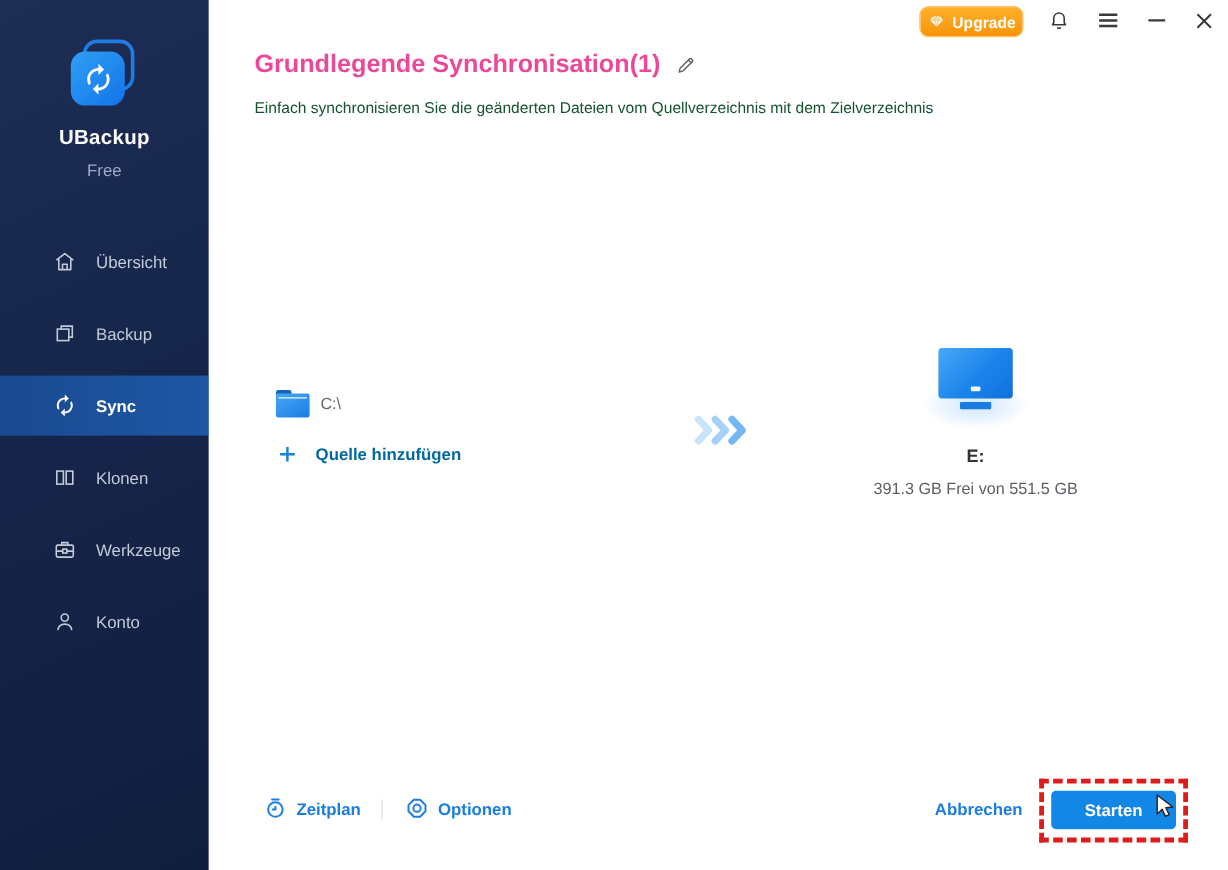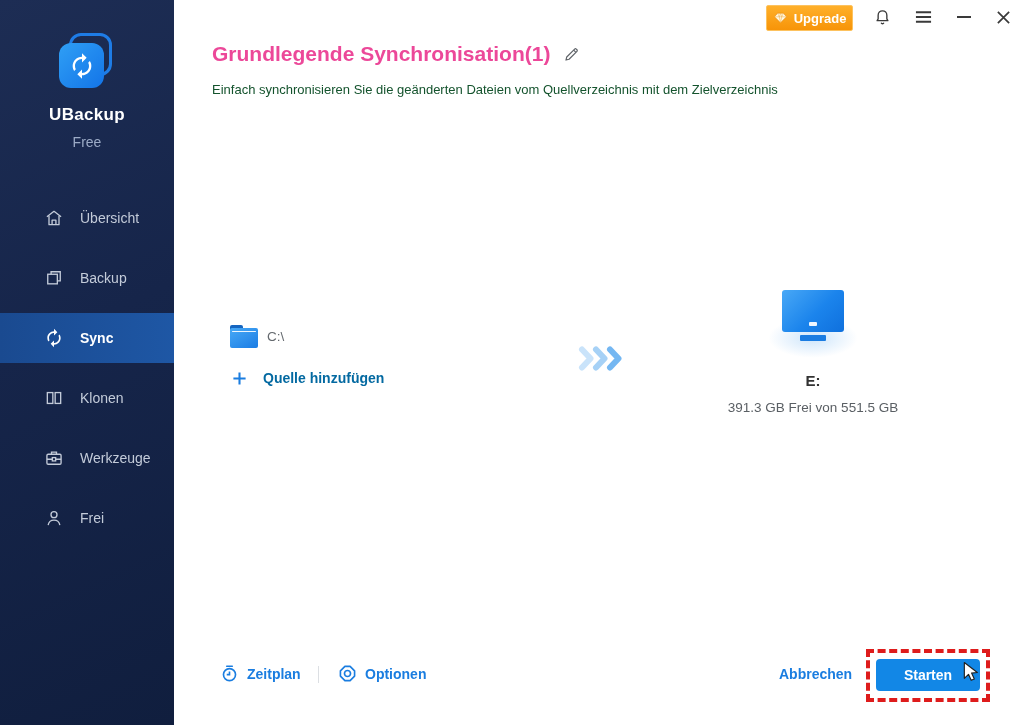--- a/index.html
+++ b/index.html
@@ -40,21 +40,21 @@
     background:linear-gradient(90deg,#1a4a90 0%,#1e57a5 100%);
     color:#ffffff; font-weight:bold;
   }
 
   
   .content { position:absolute; left:174px; top:0; width:849px; height:725px; background:#ffffff; }
 
   
   .upgrade-btn {
     position:absolute; left:592px; top:5px; width:87px; height:26px;
-    border-radius:2px; border:1.5px solid #fdc25e;
+    border-radius:8px; border:1.5px solid #fdc25e;
     background:linear-gradient(180deg,#ffb02a 0%,#f79408 100%);
     display:flex; align-items:center; justify-content:center; gap:6px;
     color:#ffffff; font-size:13px; font-weight:bold; cursor:pointer;
   }
   .tb-icon { position:absolute; top:0; height:34px; display:flex; align-items:center; justify-content:center; cursor:pointer; }
   .tb-bell   { left:697px; width:22px; }
   .tb-menu   { left:738px; width:22px; }
   .tb-min    { left:779px; width:22px; }
   .tb-close  { left:818px; width:22px; }
 
@@ -196,21 +196,21 @@
       </span>
       <span>Werkzeuge</span>
     </div>
     <div class="nav-item">
       <span class="nav-icon">
         <svg viewBox="0 0 24 24" fill="none" stroke="currentColor" stroke-width="1.6">
             <circle cx="12" cy="8" r="3.6"></circle>
             <path d="M5 20.5c.6-3.8 3.4-6 7-6s6.4 2.2 7 6"></path>
           </svg>
       </span>
-      <span>Frei</span>
+      <span>Konto</span>
     </div>
   </div>
 </div>
 
 <div class="content">
 
   <div class="upgrade-btn">
     <svg width="15" height="12" viewBox="0 0 24 20">
         <path d="M7 2h10l5 6-10 10L2 8z" fill="#fff7e0" stroke="#e8880a" stroke-width="1"></path>
         <path d="M2 8h20M7 2l3 6 2-6 2 6 3-6M10 8l2 10 2-10" stroke="#f2b04a" stroke-width="0.9" fill="none"></path>

